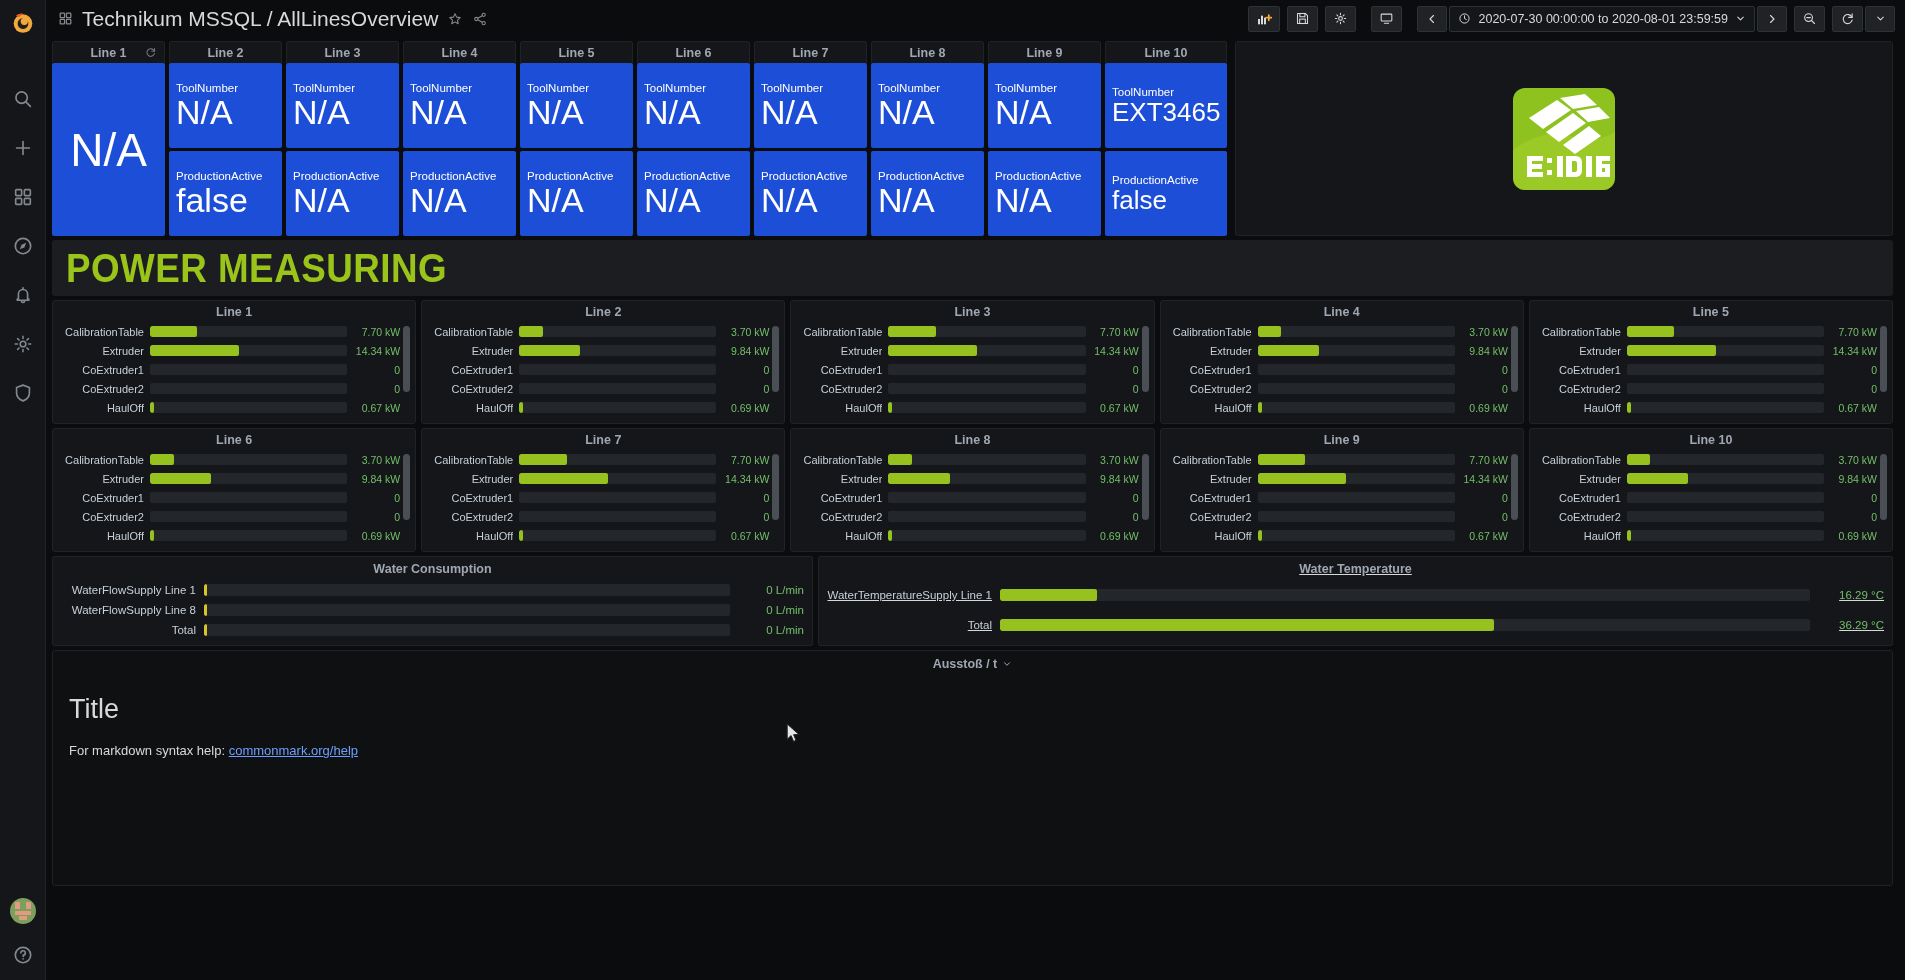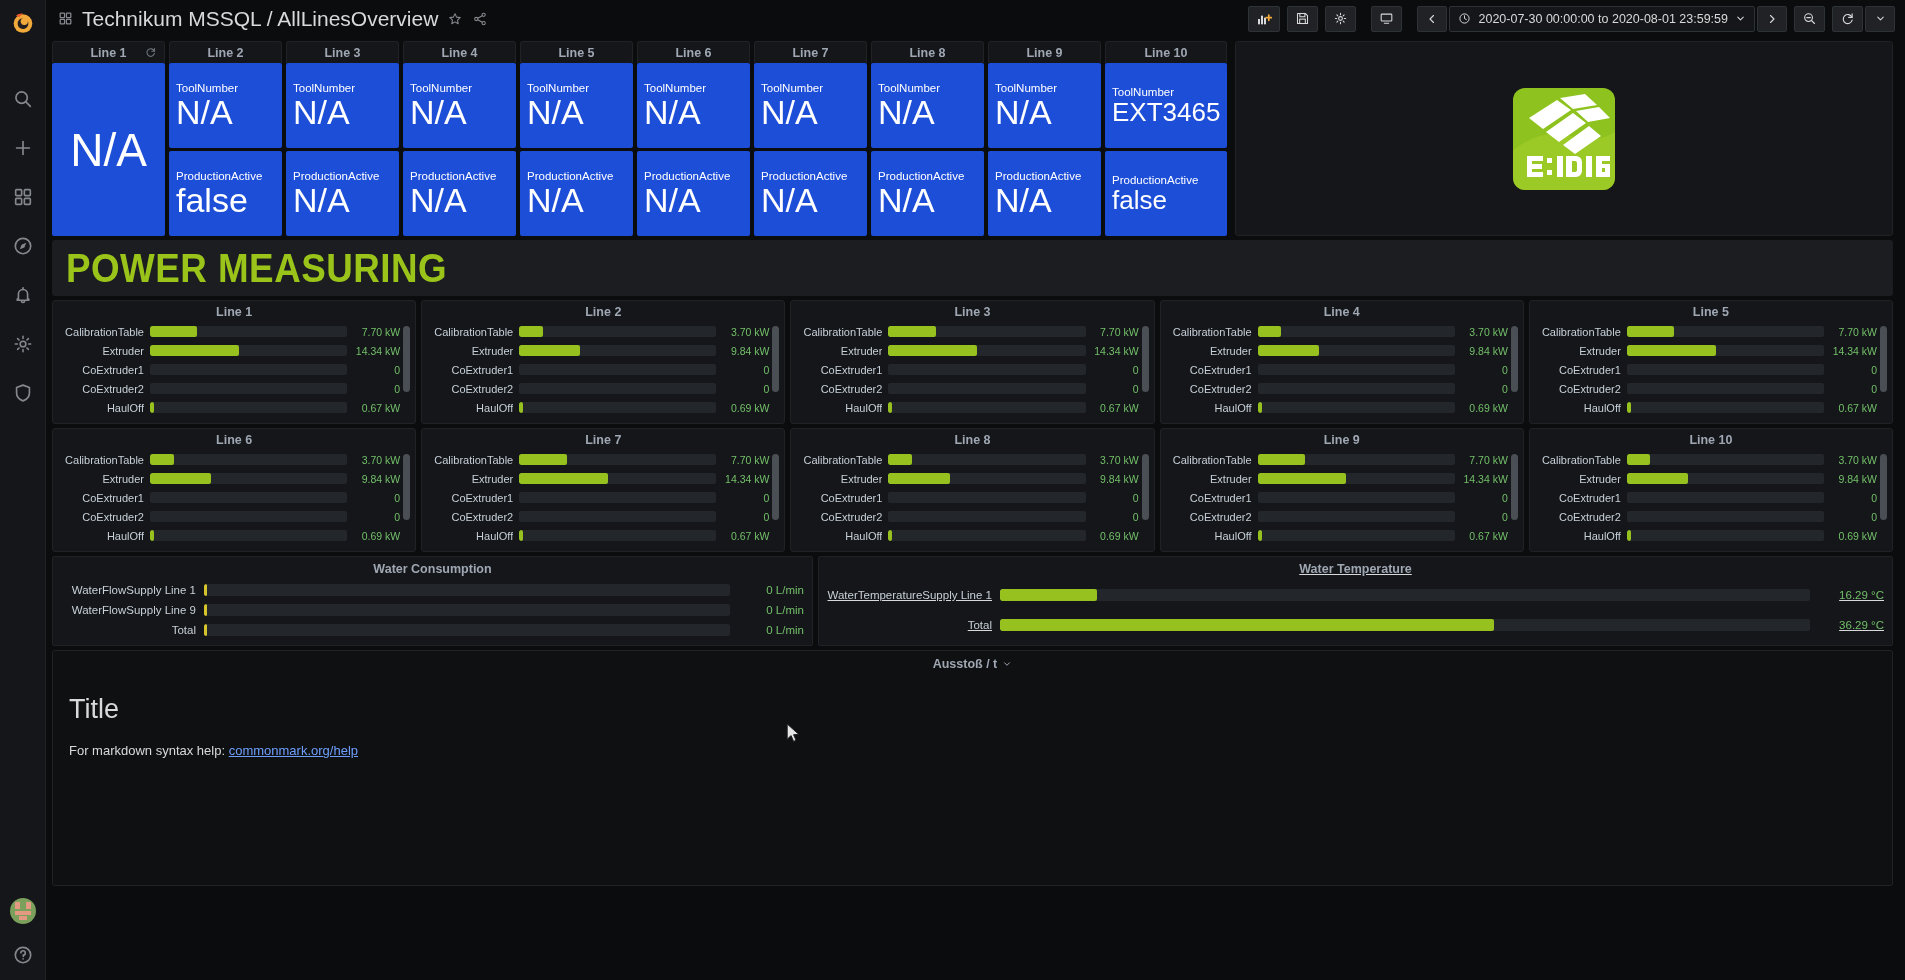--- a/index.html
+++ b/index.html
@@ -965,21 +965,21 @@
         <div class="ptitle">Water Consumption</div>
         <div class="wlist">
           <div class="wrowitem">
             <div class="w-label">WaterFlowSupply Line 1</div>
             <div class="w-track">
               <div class="w-fill sliver" style="width: 3px;"></div>
             </div>
             <div class="w-val">0 L/min</div>
           </div>
           <div class="wrowitem">
-            <div class="w-label">WaterFlowSupply Line 9</div>
+            <div class="w-label">WaterFlowSupply Line 8</div>
             <div class="w-track">
               <div class="w-fill sliver" style="width: 3px;"></div>
             </div>
             <div class="w-val">0 L/min</div>
           </div>
           <div class="wrowitem">
             <div class="w-label">Total</div>
             <div class="w-track">
               <div class="w-fill sliver" style="width: 3px;"></div>
             </div>

